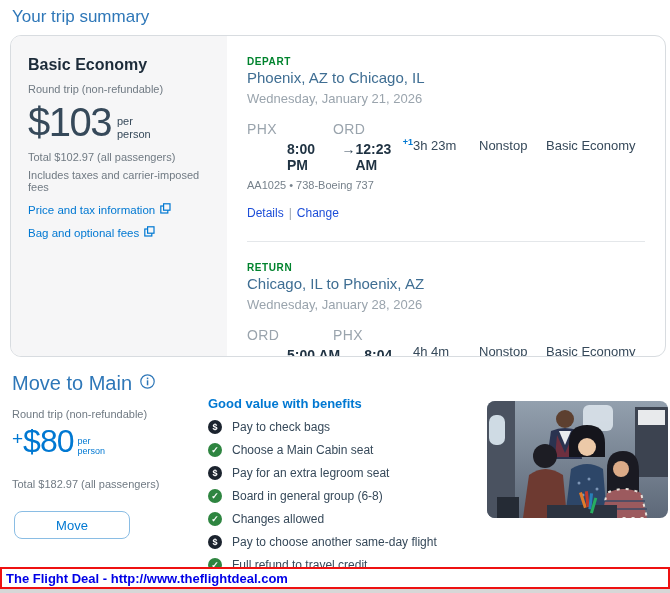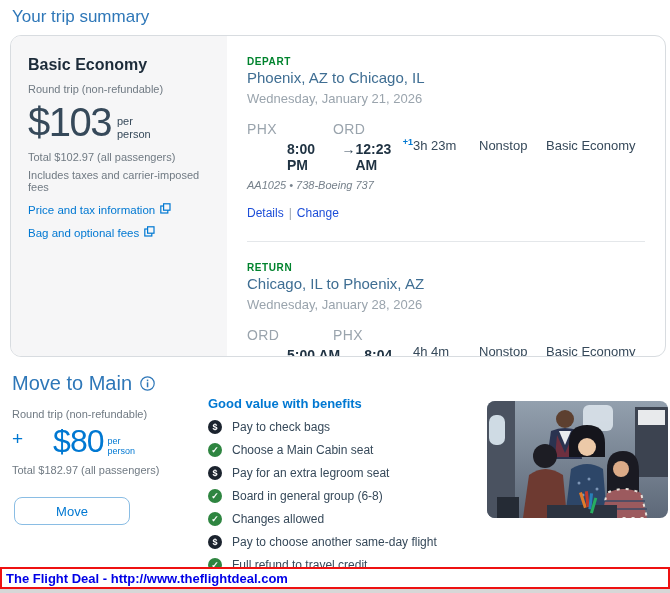--- a/index.html
+++ b/index.html
@@ -33,35 +33,35 @@
   .codes { display:flex; font-size:14px; color:#9aa4ad; letter-spacing:.4px; }
   .codes .from { width:86px; }
   .times { display:flex; margin-top:4px; font-size:14px; font-weight:bold; color:#1f3242;padding-left:40px; }
   .times .dep { width:86px; display:flex; }
   .times .arrow { font-weight:400; color:#36495a; margin-left:9px; }
   .times .arr { display:flex; }
   .times sup { font-size:9px; font-weight:bold; color:#0078d2; margin-top:-4px; margin-left:1px; }
   .duration { width:66px; padding-top:17px; font-size:13px; color:#36495a; }
   .stops    { width:67px; padding-top:17px; font-size:13px; color:#36495a; }
   .cabin    { padding-top:17px; font-size:13px; color:#36495a; }
-  .flight-number { font-size:11px; color:#76818b; margin-top:6px;font-style:italic; }
+  .flight-number { font-size:11px; color:#76818b; margin-top:6px; }
   .slice-links { margin-top:15px; font-size:12px; }
   .link { color:#1d4ed8; cursor:pointer; text-decoration:none; }
   .sep { color:#9aa4ad; margin:0 5px; }
 
   
   .move-section { position:absolute; left:12px; top:372px; width:646px; height:160px; }
-  .move-title-row { display:flex; align-items:flex-end; gap:8px; }
+  .move-title-row { display:flex; align-items:center; gap:8px; }
   .move-title { font-size:20px; font-weight:400; color:#2e77b8; }
   .move-trip-type { font-size:11px; color:#707a83; margin-top:13px; }
   .move-price-row { display:flex; align-items:flex-start; margin-top:5px; color:#0078d2; }
   .move-price-prefix { font-size:19px; margin-top:3px; }
-  .move-price { font-size:32px; font-weight:300; letter-spacing:-1px; line-height:1;margin-left:30px; }
+  .move-price { font-size:32px; font-weight:300; letter-spacing:-1px; line-height:1; }
   .move-per { font-size:9px; line-height:1.15; margin-left:4px; margin-top:11px; color:#0078d2; }
-  .move-total { font-size:11px; color:#707a83; margin-top:7px; }
+  .move-total { font-size:11px; color:#707a83; margin-top:21px; }
   .move-button { margin-top:21px; margin-left:2px; width:116px; height:28px; background:#fff;
     border:1px solid #8abde4; border-radius:8px; color:#0078d2; font-size:13px;
     font-family:"Liberation Sans", sans-serif; cursor:pointer; }
 
   .benefits { position:absolute; left:196px; top:24px; width:280px; }
   .benefits-title { font-size:13px; font-weight:bold; color:#0078d2; }
   .benefit-item { display:flex; align-items:center; gap:10px; margin-top:9px; font-size:12px; color:#36495a; }
   .b-icon { width:14px; height:14px; border-radius:50%; color:#fff; font-size:9px; line-height:14px;
     text-align:center; flex-shrink:0; font-weight:bold; }
   .icon-dollar { background:#1b232e; }

